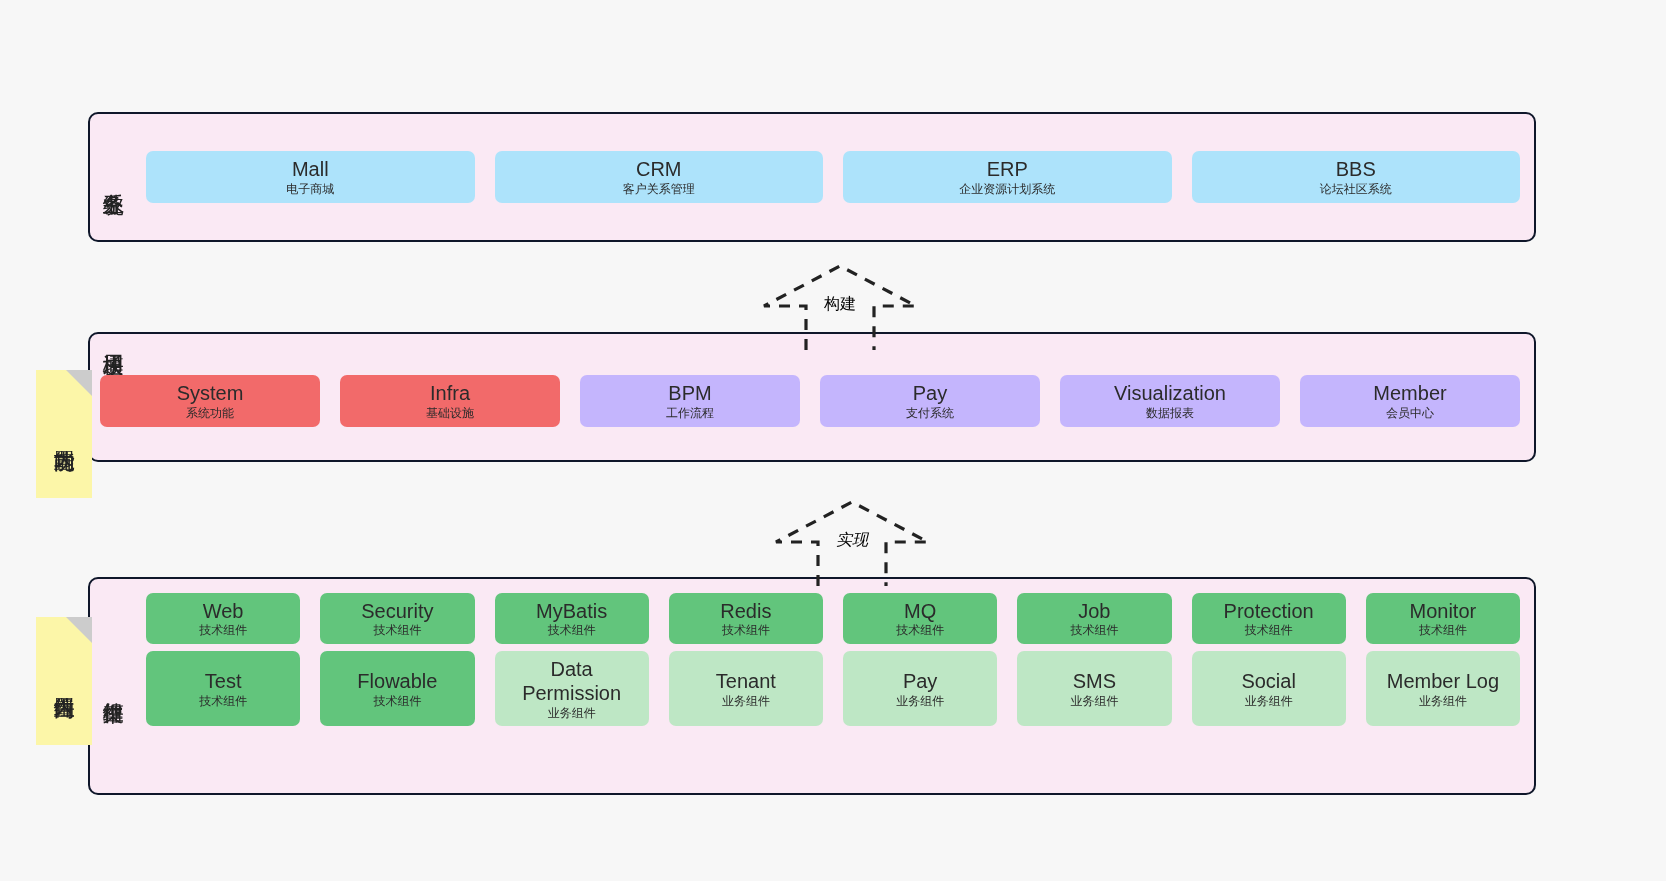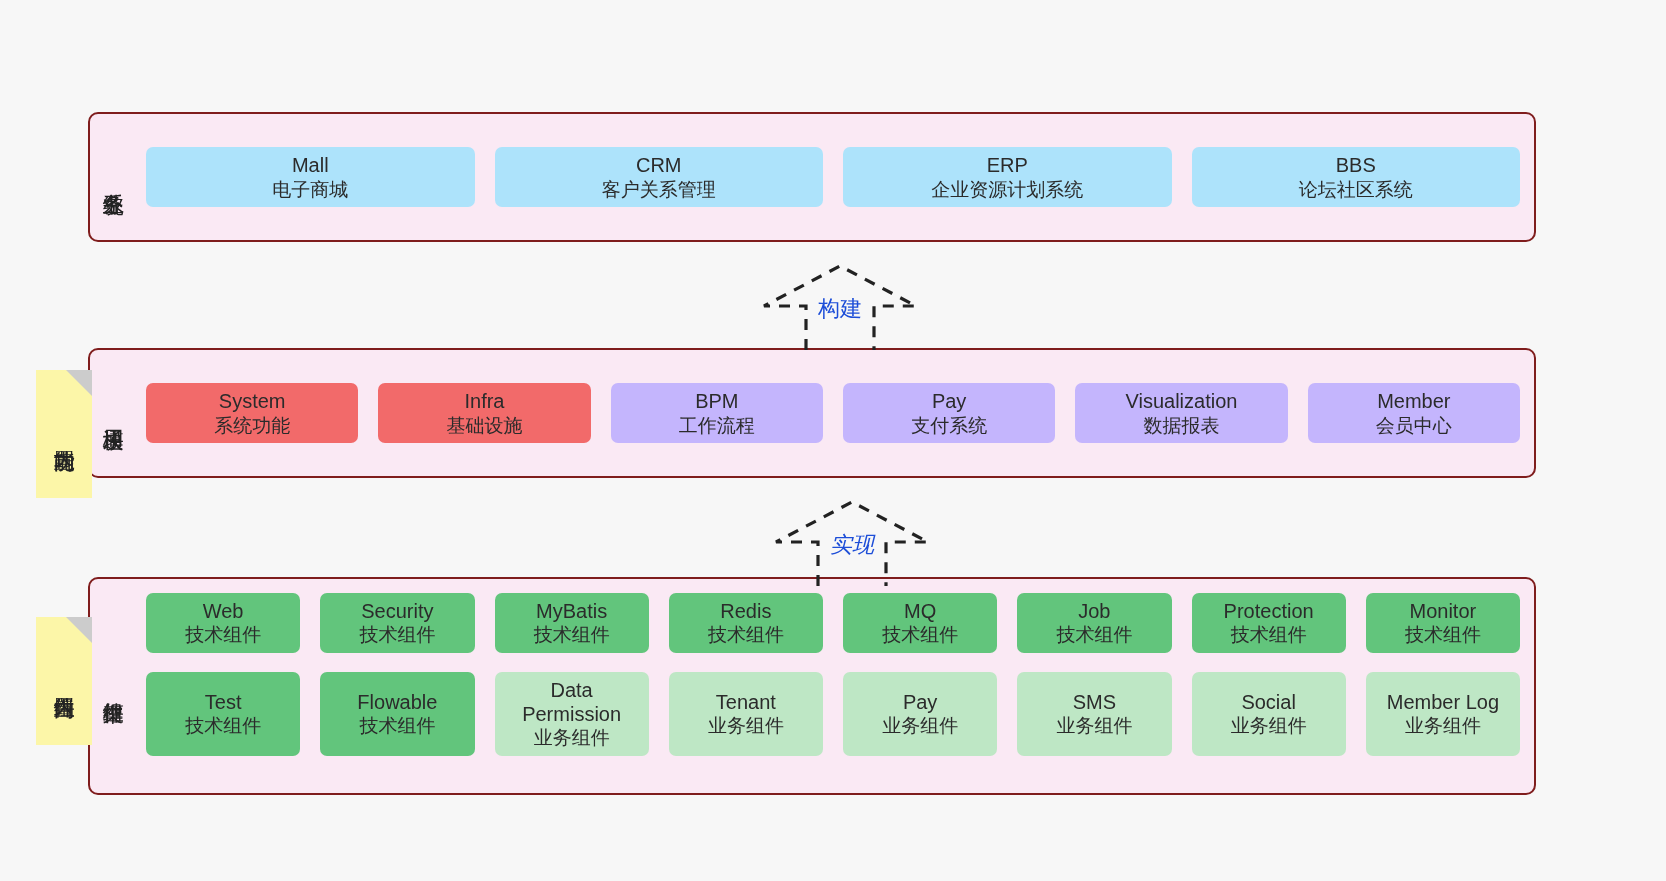--- a/index.html
+++ b/index.html
@@ -14,21 +14,21 @@
     position: relative;
     width: 1666px;
     height: 881px;
     background: #f7f7f7;
   }
 
   
   .layer {
     position: absolute;
     background: #fae9f4;
-    border: 2px solid #7f1d1d;
+    border: 2px solid #0f172a;
     border-radius: 10px;
     display: flex;
     align-items: stretch;
   }
   .layer-title {
     flex: 0 0 auto;
     width: 46px;
     display: flex;
     align-items: center;
     justify-content: center;
@@ -43,21 +43,21 @@
   }
   .layer-body {
     flex: 1 1 auto;
     display: flex;
     align-items: center;
     gap: 20px;
     padding: 12px 14px 12px 10px;
   }
   .layer-body.two-rows {
     flex-direction: column;
-    gap: 19px;
+    gap: 7px;
     padding: 14px 14px 14px 10px;
   }
   .row {
     display: flex;
     width: 100%;
     gap: 20px;
     align-items: stretch;
   }
 
   
@@ -67,21 +67,21 @@
     display: flex;
     flex-direction: column;
     align-items: center;
     justify-content: center;
     text-align: center;
     color: #2b2b2b;
     line-height: 1.22;
     padding: 6px 4px;
   }
   .card .en { font-size: 20px; }
-  .card .cn { font-size: 19px; }
+  .card .cn { font-size: 12px; }
 
   .c-blue   { background: #ade3fb; }
   .c-red    { background: #f26a6a; }
   .c-pink   { background: #c4b5fd; }
   .c-green  { background: #62c57c; }
   .c-lgreen { background: #bee7c5; }
 
   
   .note {
     position: absolute;
@@ -108,22 +108,22 @@
   
   .connector {
     position: absolute;
     z-index: 2;
   }
   .connector svg { display: block; overflow: visible; }
   .connector .arrow-label {
     position: absolute;
     left: 50%;
     transform: translateX(-50%);
-    font-size: 22px;
-    color: #1d4ed8;
+    font-size: 16px;
+    color: #000000;
     background: #f7f7f7;
     padding: 0 3px;
     white-space: nowrap;
   }
 </style>
 </head>
 <body>
 
 <div id="canvas">
 
@@ -154,21 +154,21 @@
       <path d="M46 86 L46 42 L4 42 L80 2 L156 42 L114 42 L114 86" fill="none" stroke="#222222" stroke-width="3.2" stroke-dasharray="11 9" stroke-linecap="butt" stroke-linejoin="miter"></path>
     </svg>
     <span class="arrow-label" style="top:30px;">构建</span>
   </div>
 
   <div class="note" id="note-builtin-feature" style="left:36px; top:370px; width:56px; height:128px;">
     <span>内置功能</span>
     <span class="fold"></span>
   </div>
 
-  <div class="layer" id="layer-common" style="left:88px; top:348px; width:1448px; height:130px;">
+  <div class="layer" id="layer-common" style="left:88px; top:332px; width:1448px; height:130px;flex-direction:column;">
     <div class="layer-title">通用模块</div>
     <div class="layer-body">
       <div class="card c-red">
         <span class="en">System</span>
         <span class="cn">系统功能</span>
       </div>
       <div class="card c-red">
         <span class="en">Infra</span>
         <span class="cn">基础设施</span>
       </div>

